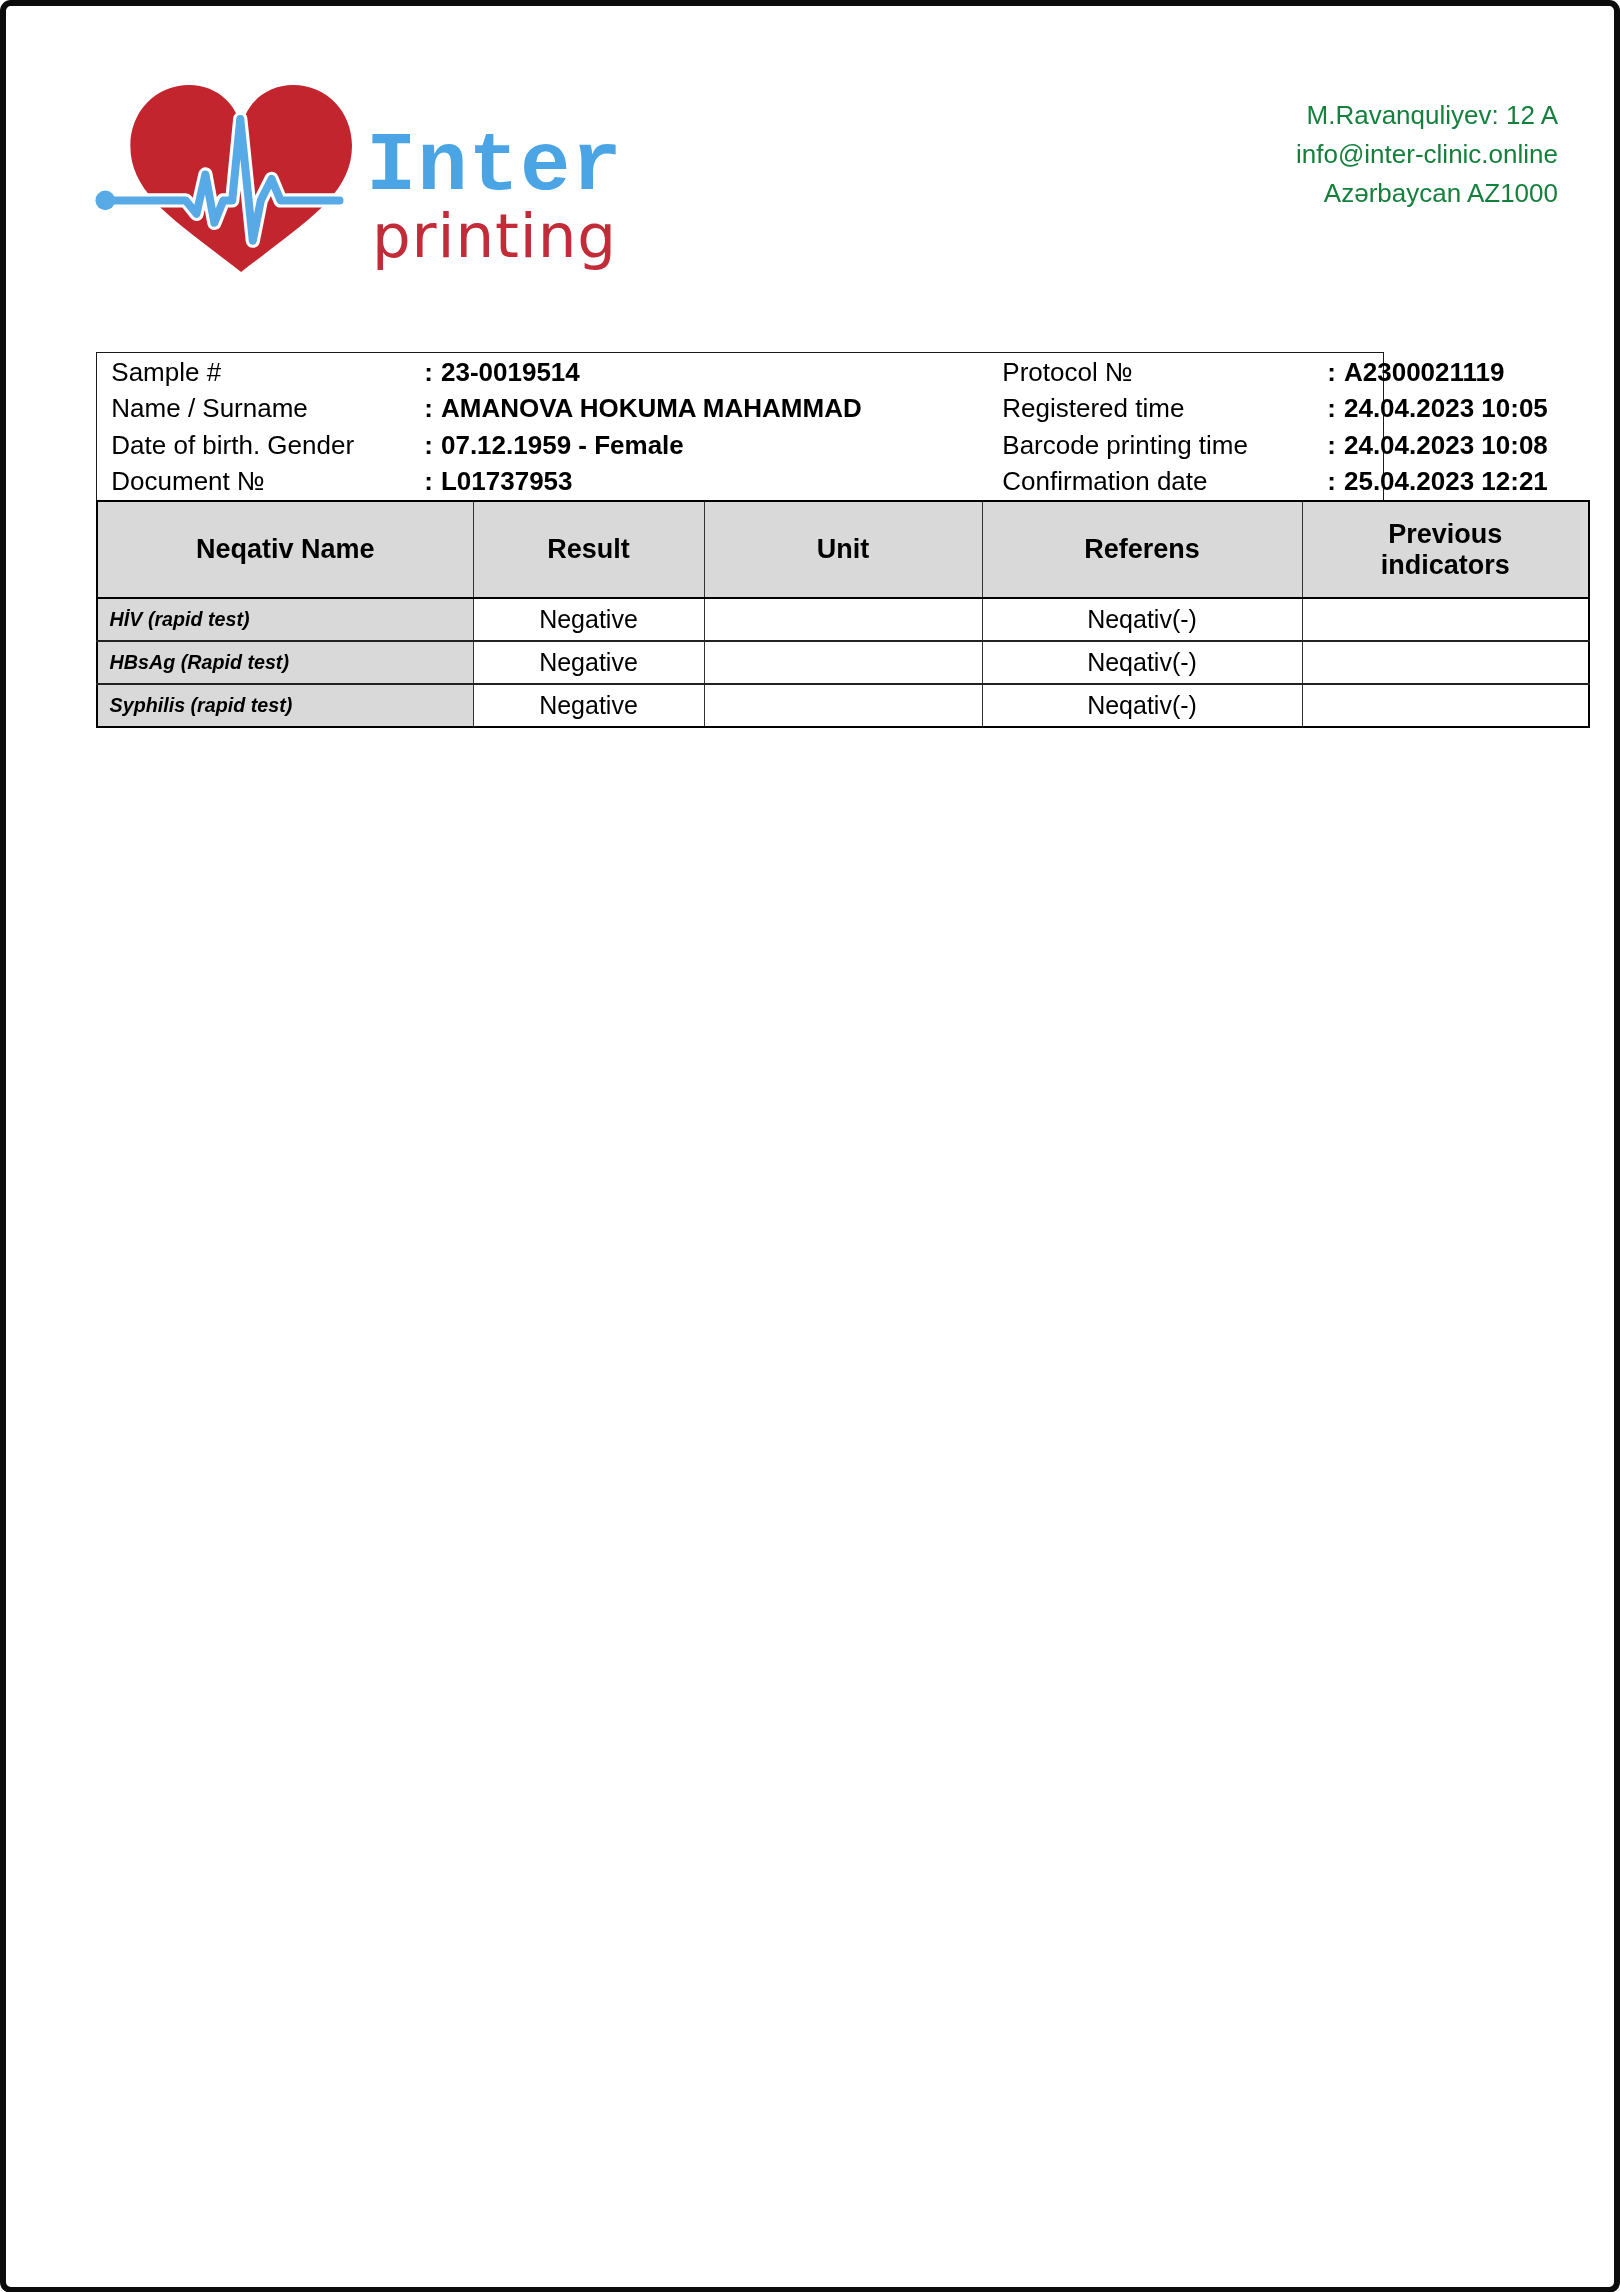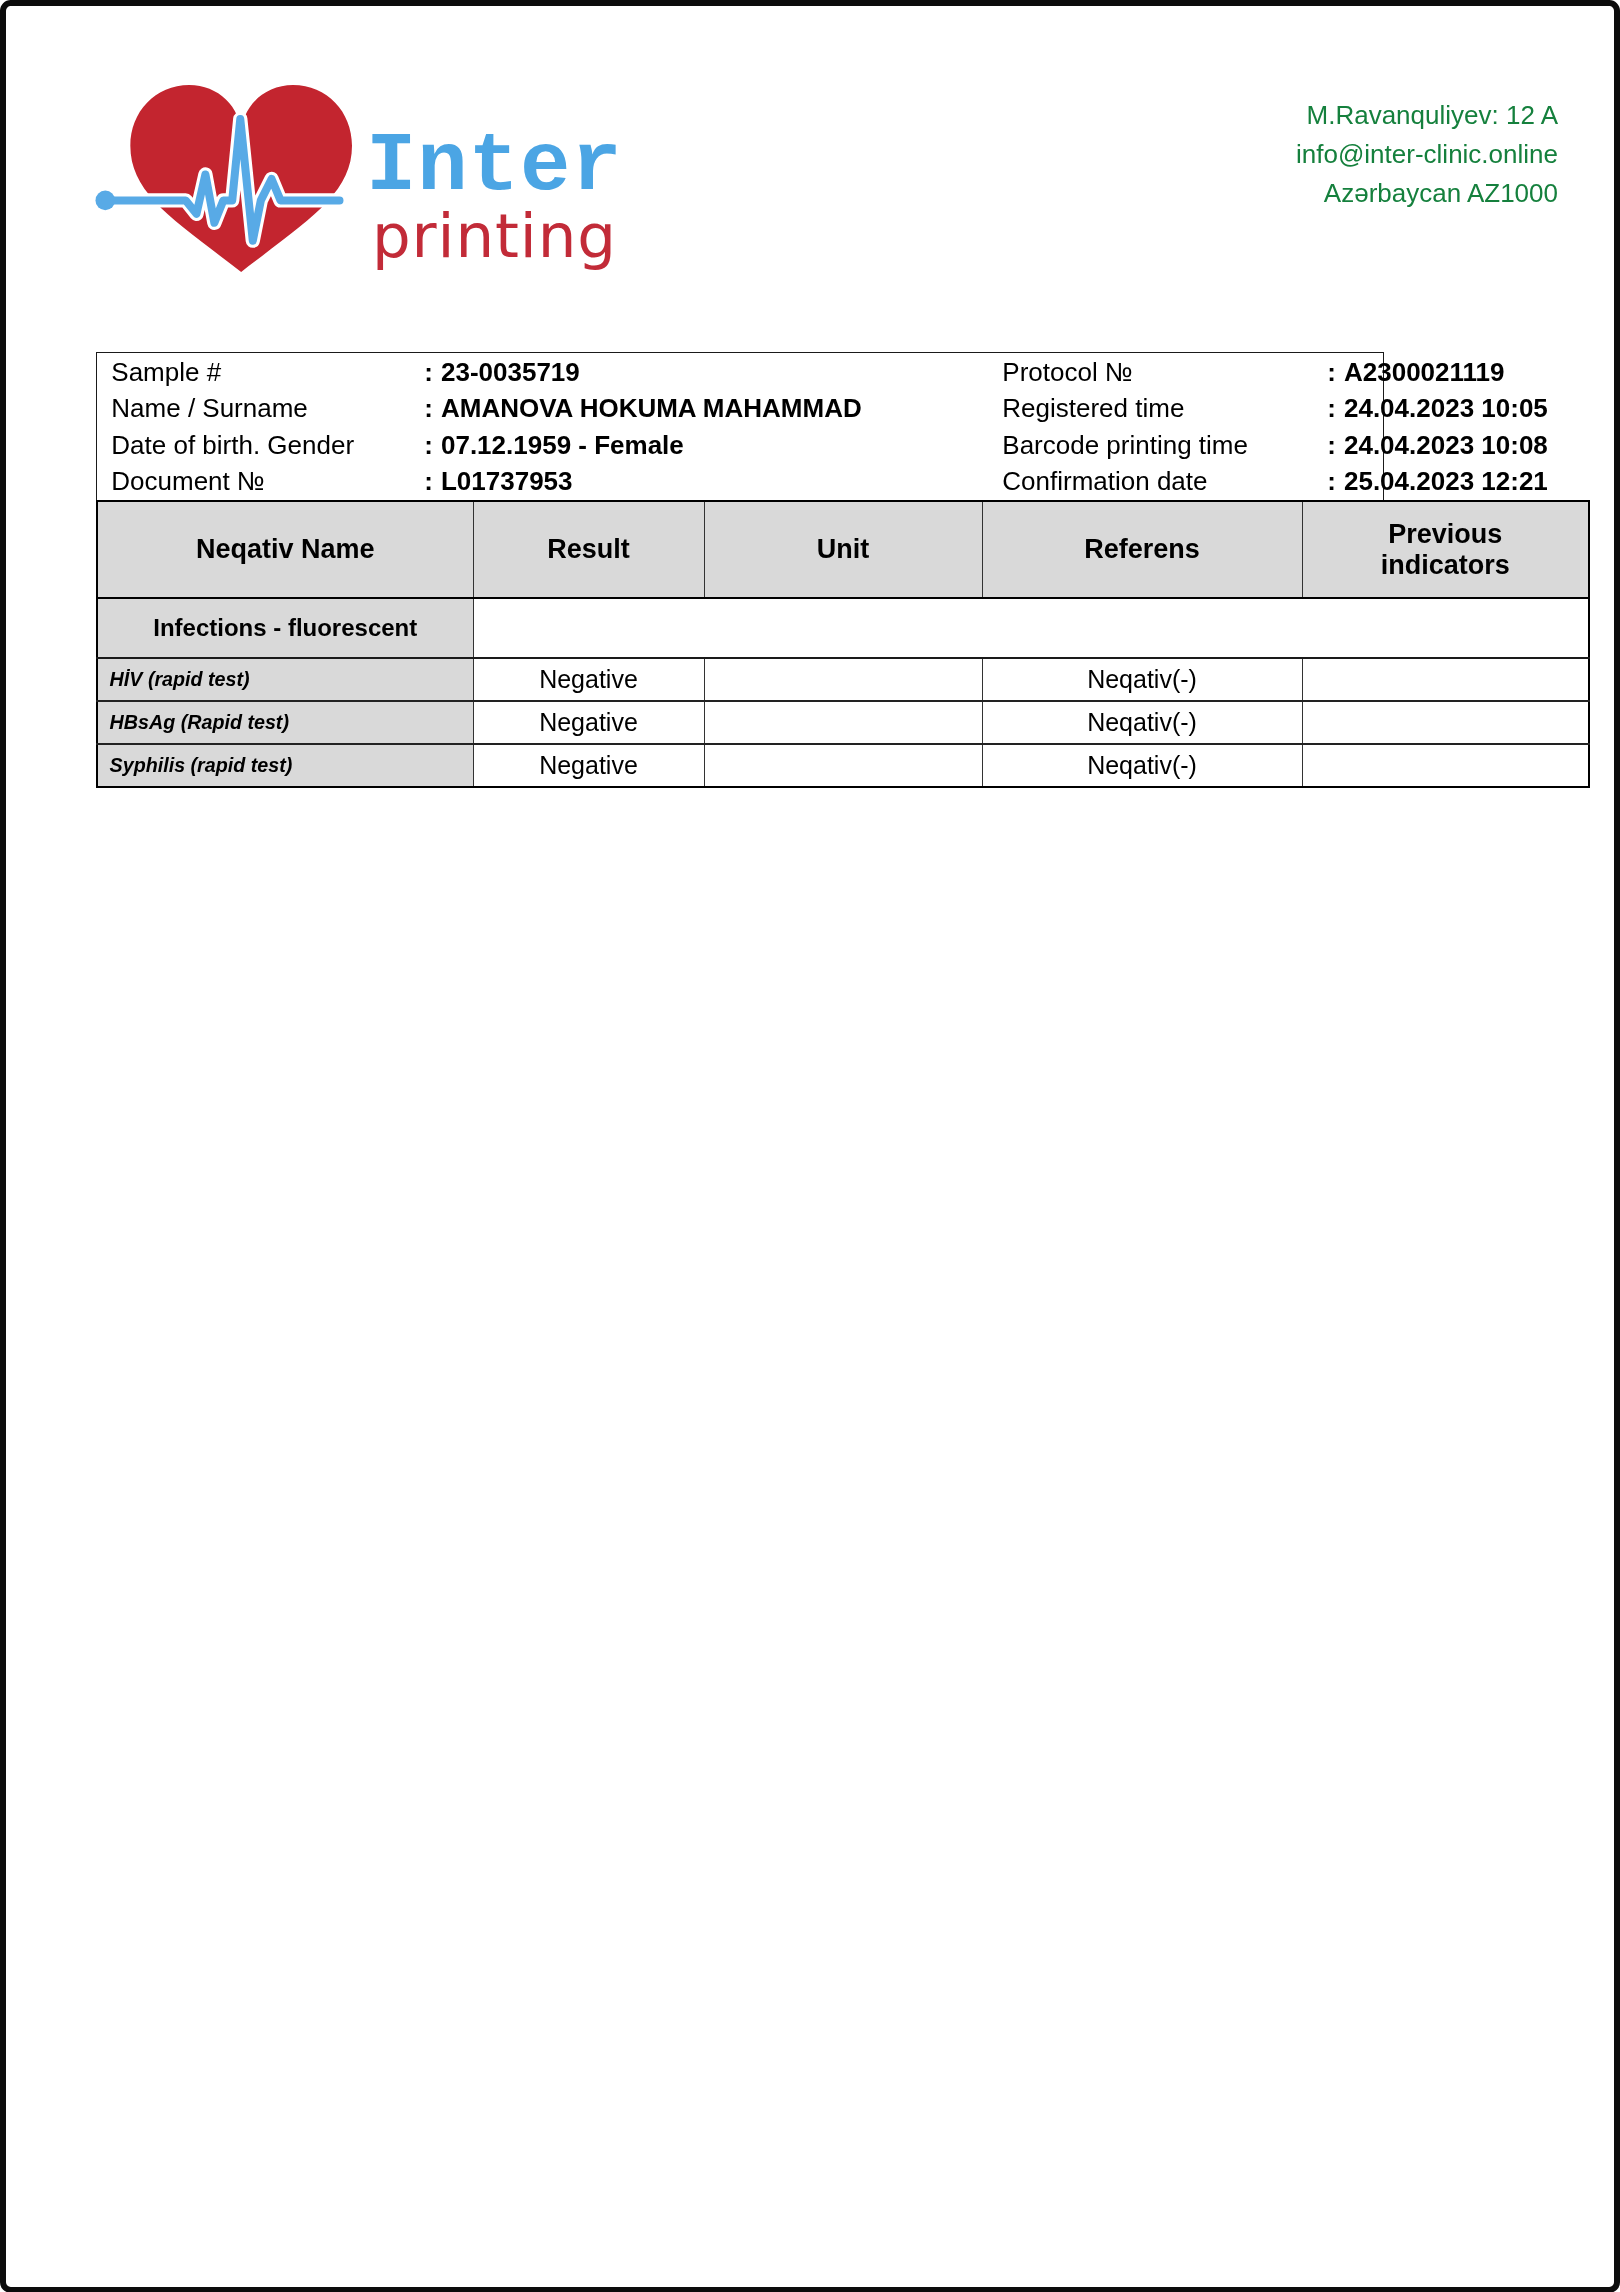--- a/index.html
+++ b/index.html
@@ -109,21 +109,21 @@
   <div class="contact">
     <div>M.Ravanquliyev: 12 A</div>
     <div>info@inter-clinic.online</div>
     <div>Azərbaycan AZ1000</div>
   </div>
 
   <div class="info-box">
 
     <div class="info-row">
       <span class="ilabel">Sample #</span>
-      <span class="ivalue"><span class="colon">:</span><span>23-0035719</span></span>
+      <span class="ivalue"><span class="colon">:</span><span>23-0019514</span></span>
       <span class="ilabel">Protocol №</span>
       <span class="ivalue"><span class="colon">:</span><span>A2300021119</span></span>
     </div>
 
     <div class="info-row">
       <span class="ilabel">Name / Surname</span>
       <span class="ivalue"><span class="colon">:</span><span>AMANOVA HOKUMA MAHAMMAD</span></span>
       <span class="ilabel">Registered time</span>
       <span class="ivalue"><span class="colon">:</span><span>24.04.2023 10:05</span></span>
     </div>
@@ -155,24 +155,20 @@
     <thead>
       <tr>
         <th>Neqativ Name</th>
         <th>Result</th>
         <th>Unit</th>
         <th>Referens</th>
         <th class="prev">Previous indicators</th>
       </tr>
     </thead>
     <tbody>
-      <tr class="section-row">
-        <td class="section-cell">Infections - fluorescent</td>
-        <td colspan="4"></td>
-      </tr>
 
       <tr class="data-row">
         <td class="col-name">HİV (rapid test)</td>
         <td class="col-result">Negative</td>
         <td class="col-unit"></td>
         <td class="col-ref">Neqativ(-)</td>
         <td class="col-prev"></td>
       </tr>
 
       <tr class="data-row">

